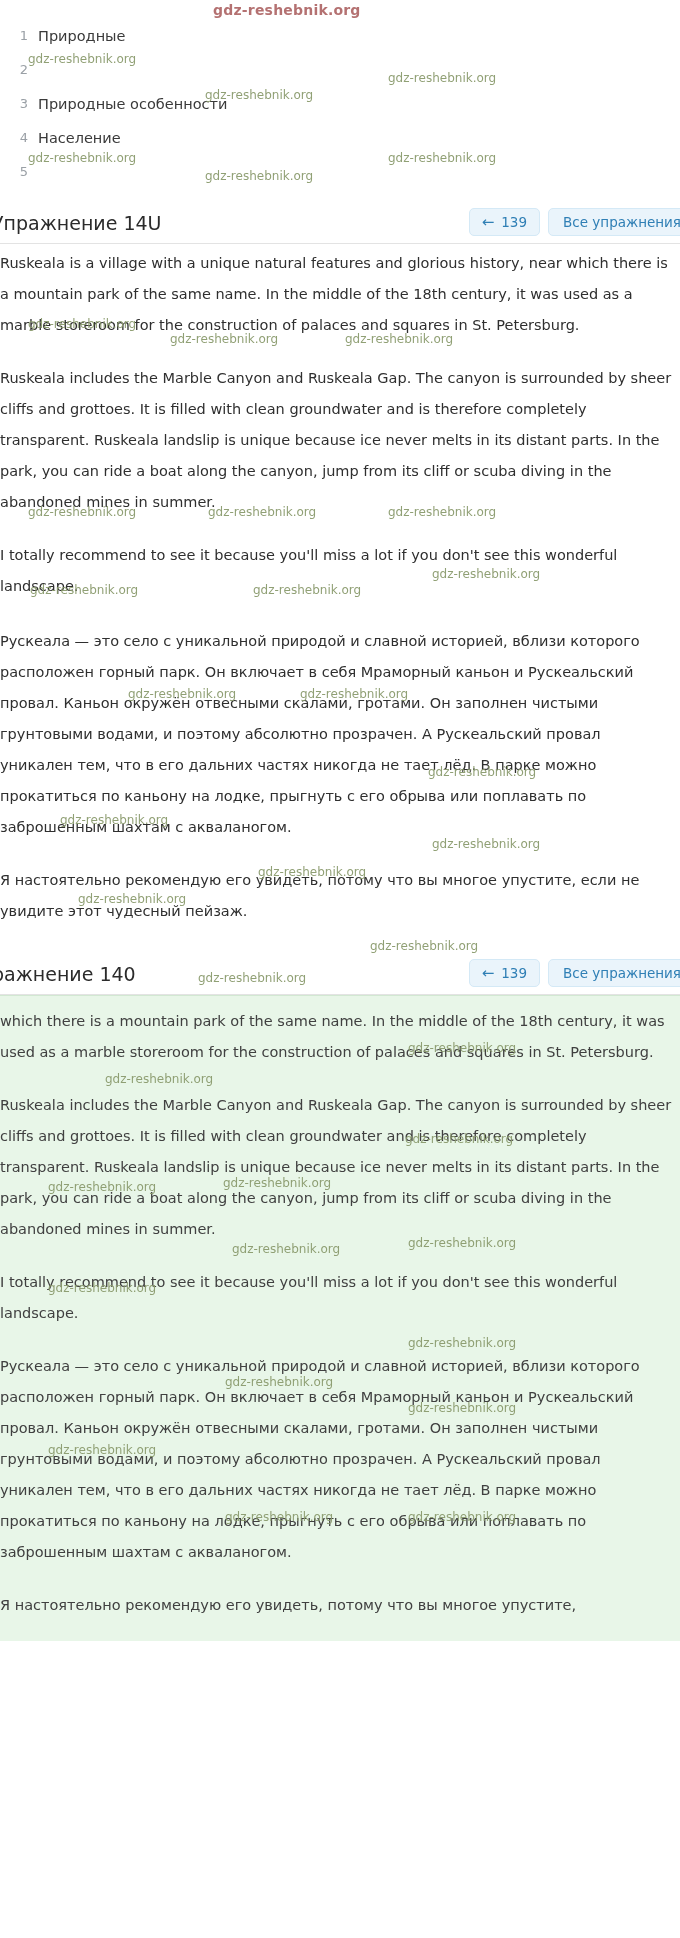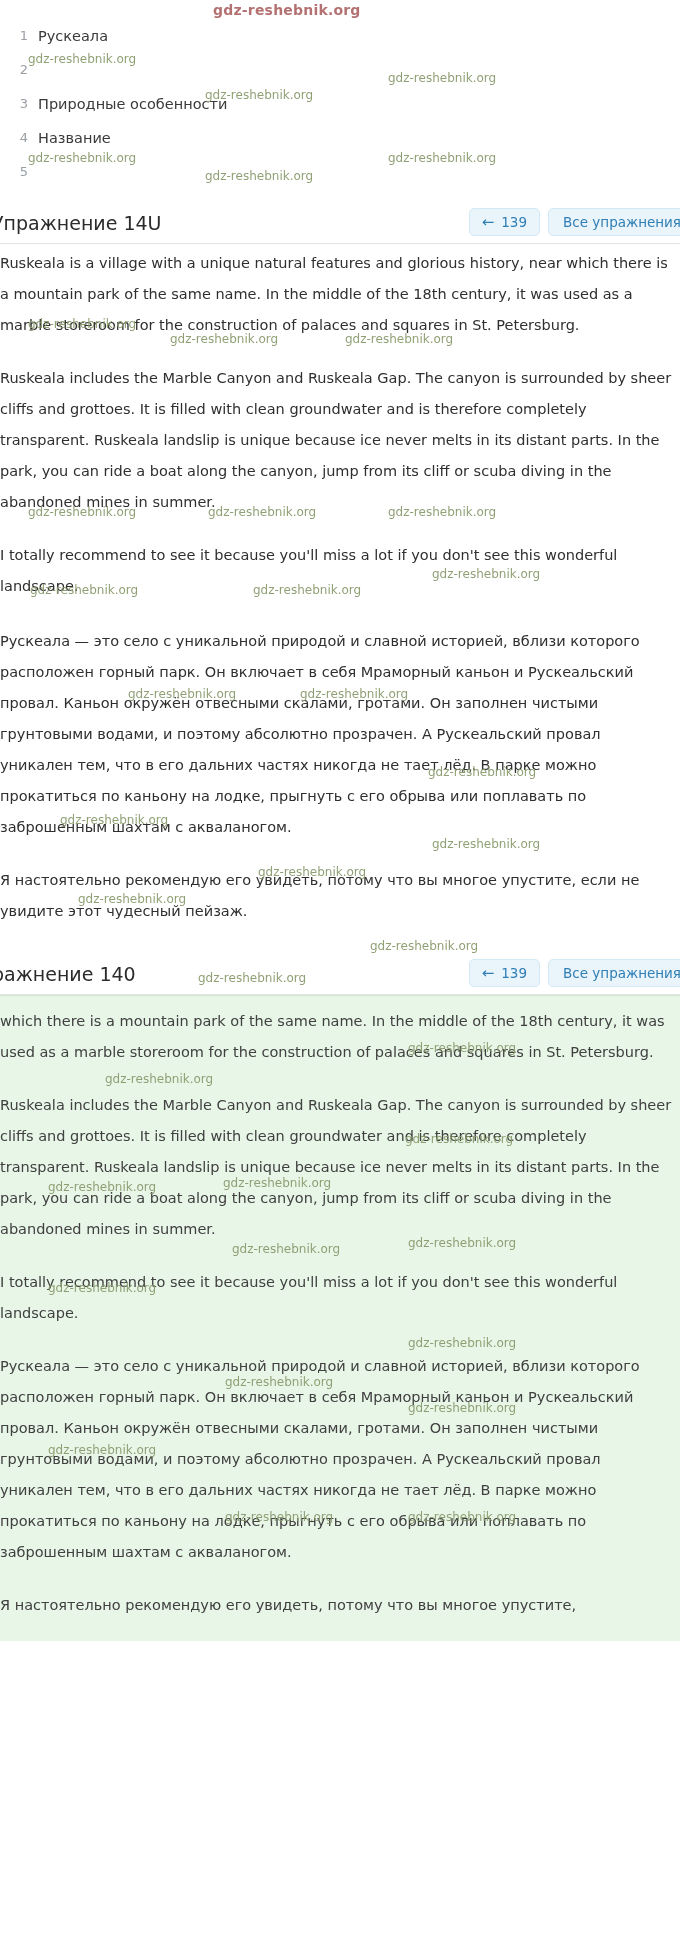--- a/index.html
+++ b/index.html
@@ -120,32 +120,32 @@
   .seg-en p, .seg-ru p { margin: 0; }
 </style>
 </head>
 <body>
 
 <div class="page">
 
   <div class="qlist">
     <div class="qrow">
       <span class="qnum">1</span>
-      <span class="qtext">Рускеала</span>
+      <span class="qtext">Природные</span>
     </div>
     <div class="qrow">
       <span class="qnum">2</span>
     </div>
     <div class="qrow">
       <span class="qnum">3</span>
       <span class="qtext">Природные особенности</span>
     </div>
     <div class="qrow">
       <span class="qnum">4</span>
-      <span class="qtext">Название</span>
+      <span class="qtext">Население</span>
     </div>
     <div class="qrow">
       <span class="qnum">5</span>
     </div>
   </div>
 
   <div class="exbar">
     <div class="extitle">Упражнение 14U</div>
     <div class="ctrls">
       <div class="pill">

